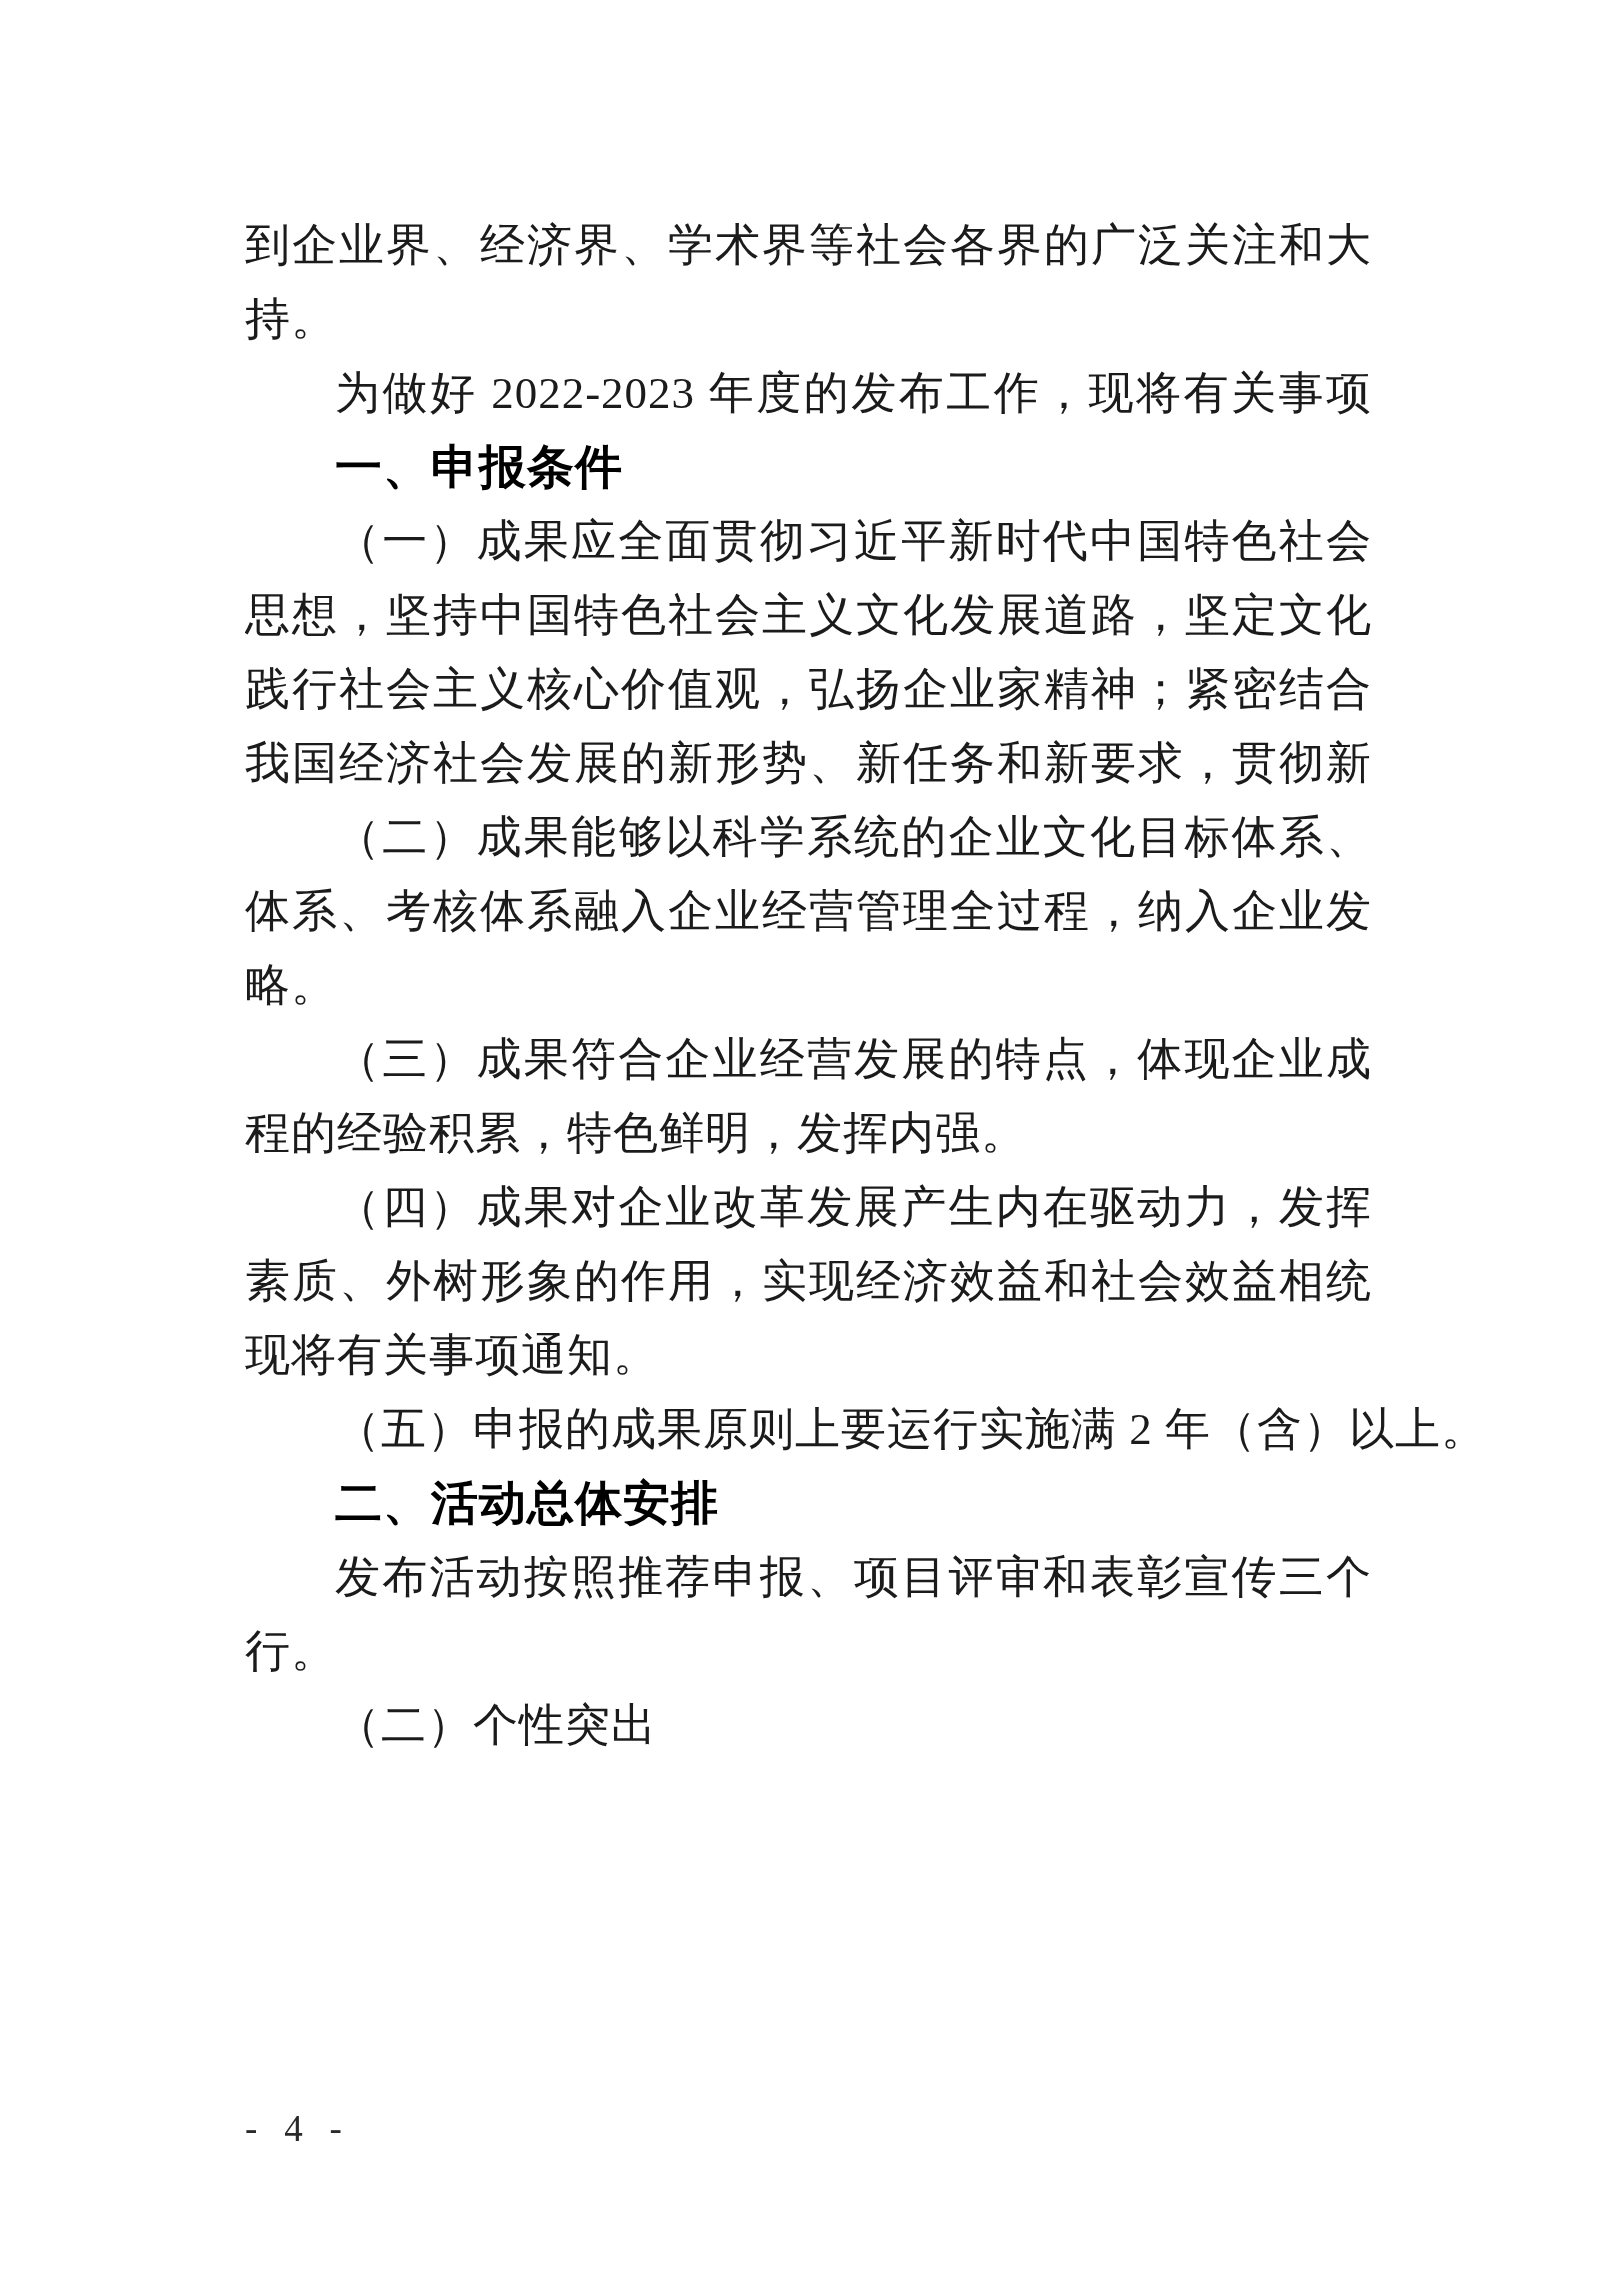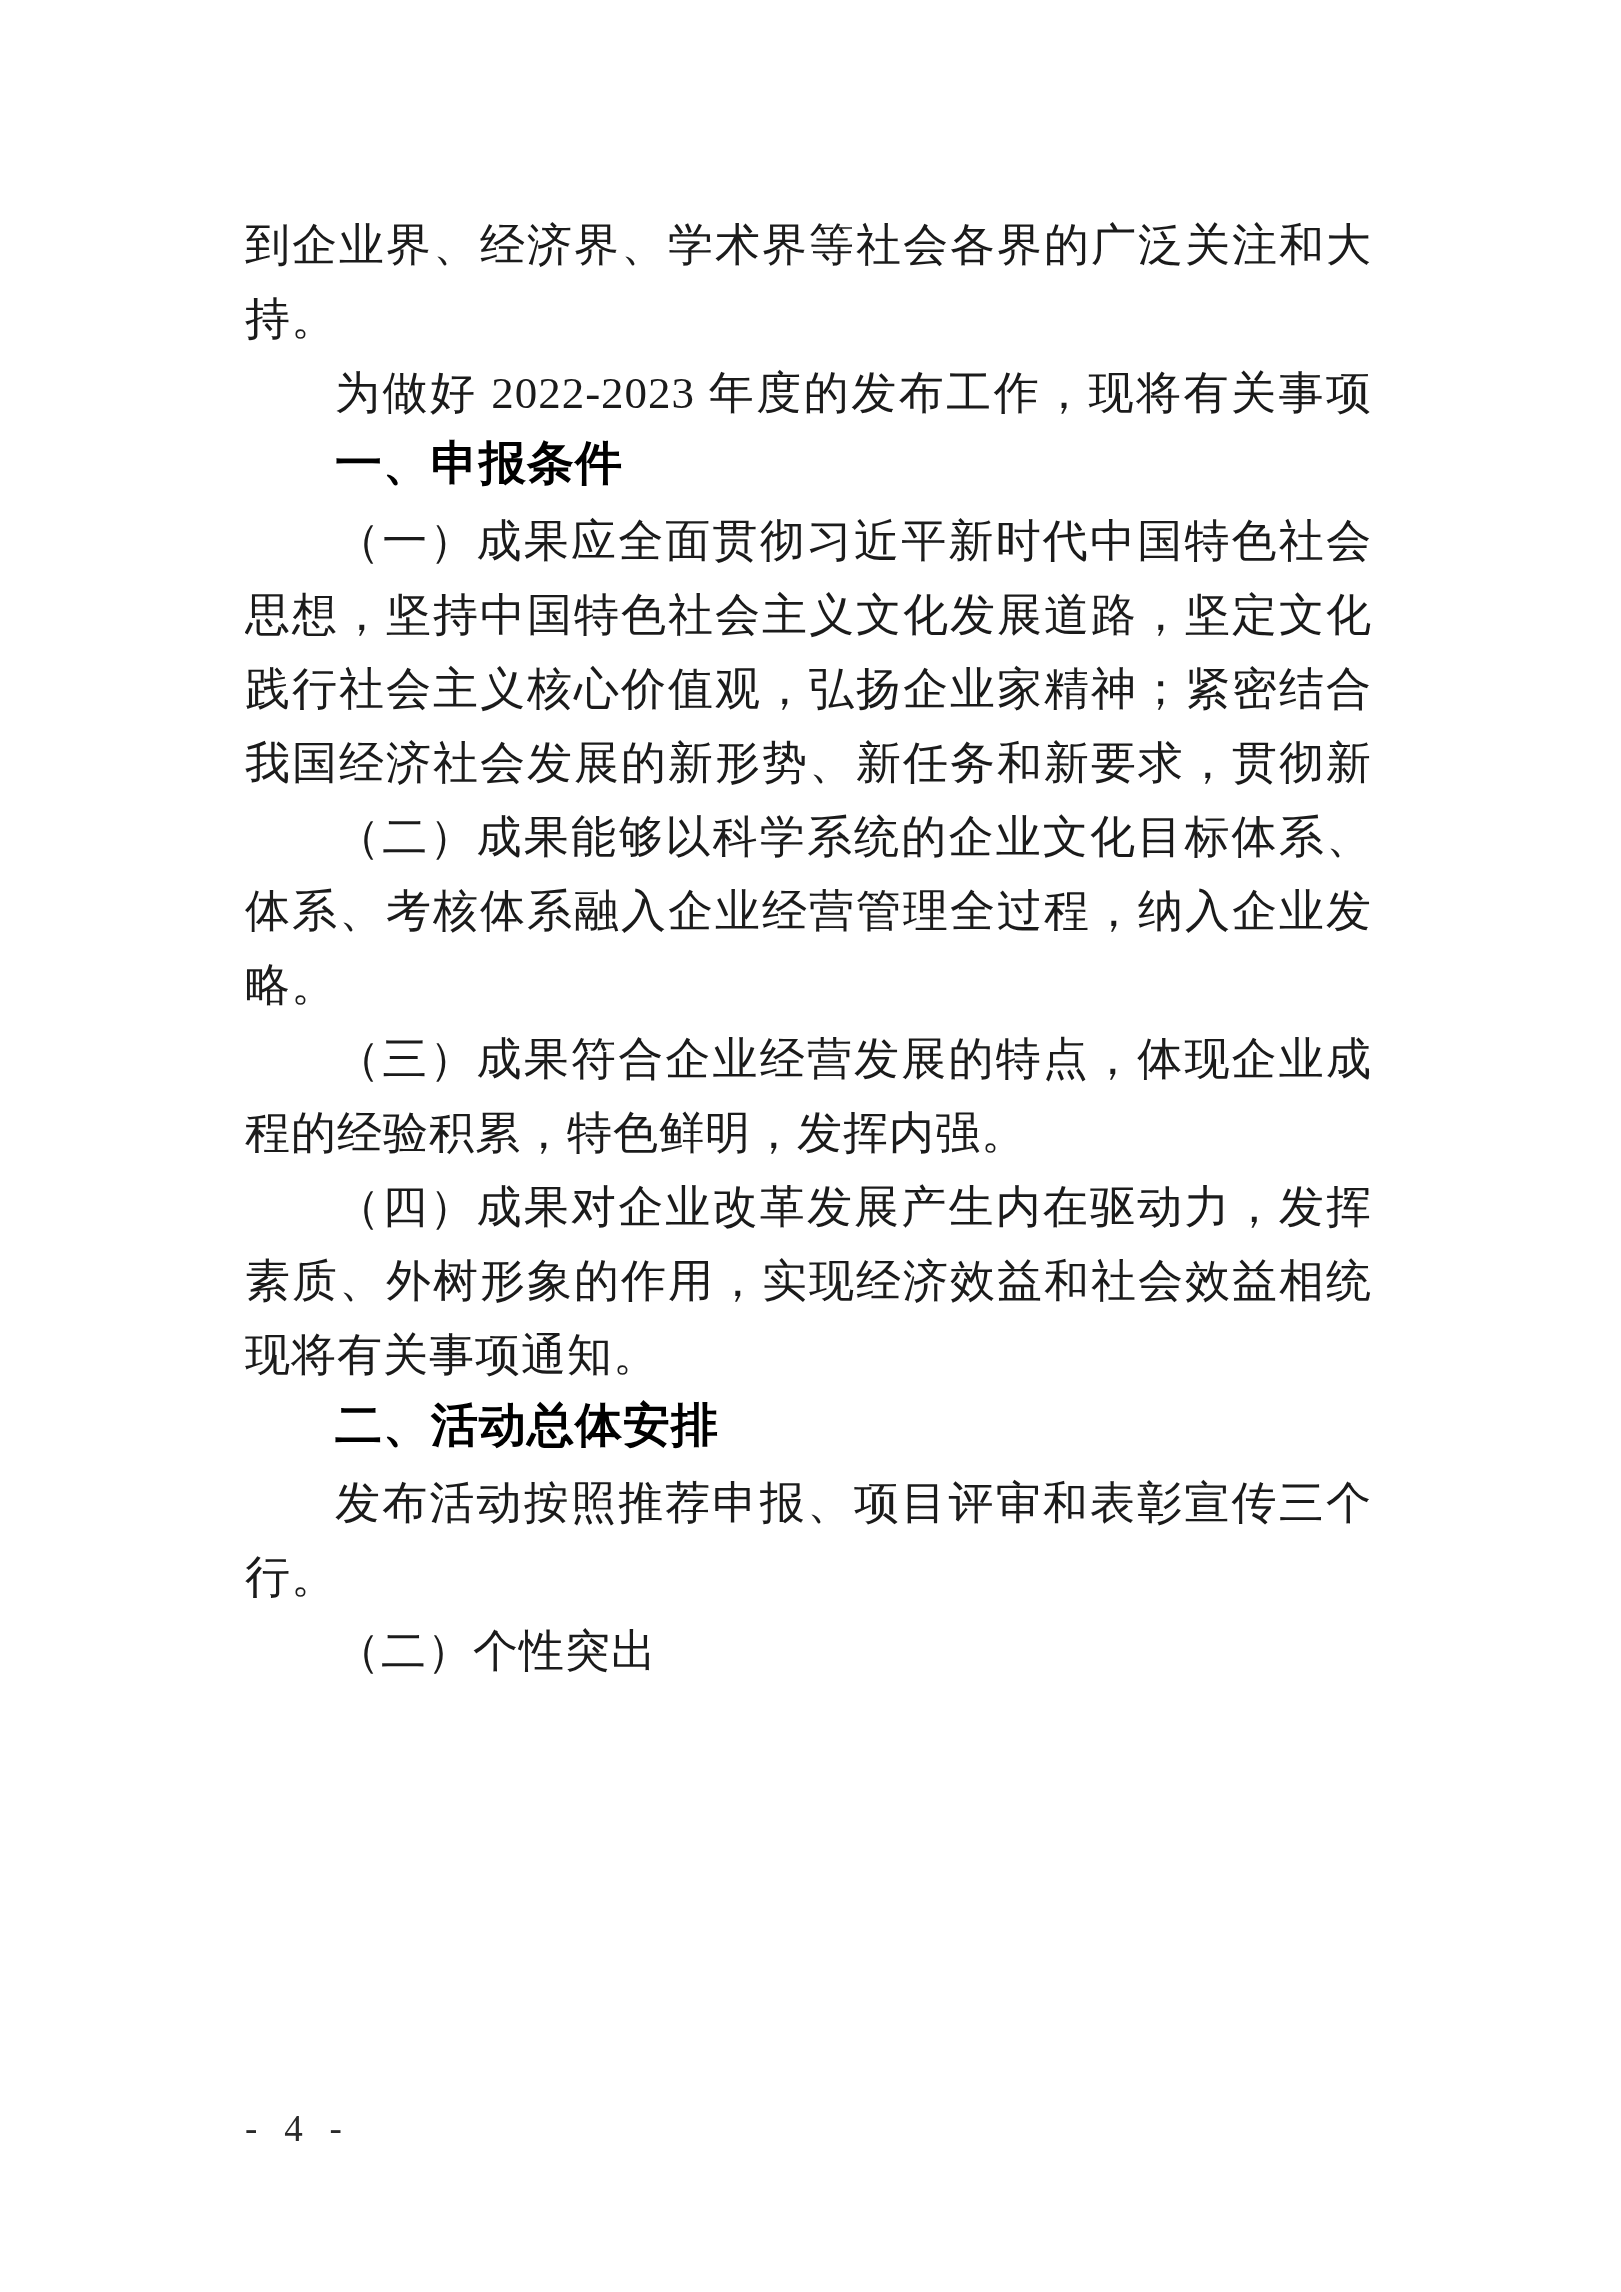--- a/index.html
+++ b/index.html
@@ -33,21 +33,21 @@
     white-space: normal;
     text-align: justify;
     text-align-last: justify;
     text-justify: inter-character;
     overflow: hidden;
   }
   .line.indent {
     padding-left: 90px;
   }
   .line.heading {
-    font-family: Liberation Mono, monospace;
+    font-family: Liberation Serif, serif;
     font-weight: 700;
     font-size: 47px;
     color: #000000;
   }
   .page-footer {
     position: absolute;
     left: 245px;
     top: 2107px;
     font-size: 37px;
     line-height: 43px;
@@ -70,20 +70,21 @@
     <div class="line fill">践行社会主义核心价值观，弘扬企业家精神；紧密结合当前</div>
     <div class="line fill">我国经济社会发展的新形势、新任务和新要求，贯彻新发展</div>
     <div class="line indent fill">（二）成果能够以科学系统的企业文化目标体系、工作</div>
     <div class="line fill">体系、考核体系融入企业经营管理全过程，纳入企业发展战</div>
     <div class="line">略。</div>
     <div class="line indent fill">（三）成果符合企业经营发展的特点，体现企业成长历</div>
     <div class="line">程的经验积累，特色鲜明，发挥内强。</div>
     <div class="line indent fill">（四）成果对企业改革发展产生内在驱动力，发挥内强</div>
     <div class="line fill">素质、外树形象的作用，实现经济效益和社会效益相统一，</div>
     <div class="line">现将有关事项通知。</div>
+    <div class="line indent">（五）申报的成果原则上要运行实施满 2 年（含）以上。</div>
     <div class="line indent heading">二、活动总体安排</div>
     <div class="line indent fill">发布活动按照推荐申报、项目评审和表彰宣传三个阶段进</div>
     <div class="line">行。</div>
     <div class="line indent">（二）个性突出</div>
   </div>
 
   <div class="page-footer">- 4 -</div>
 </div>
 
 

